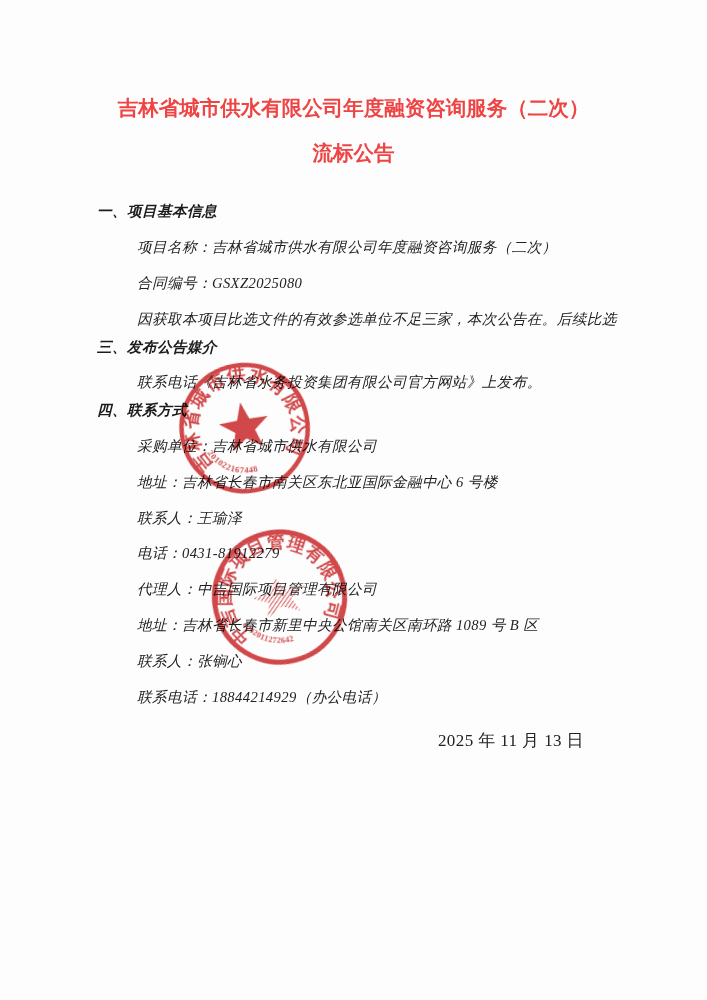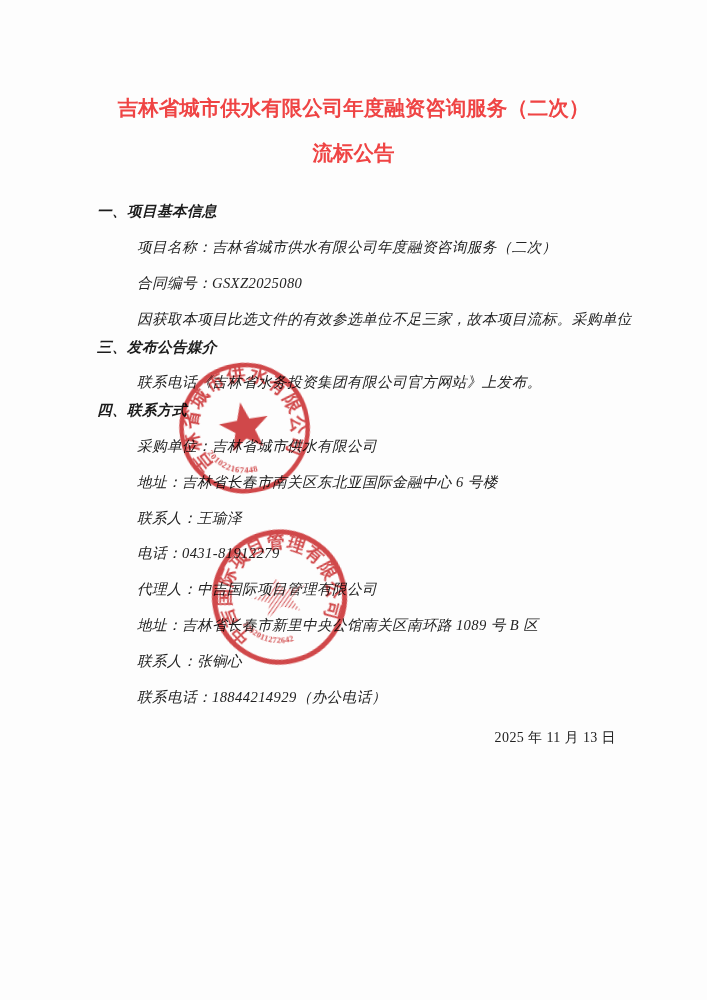--- a/index.html
+++ b/index.html
@@ -17,22 +17,22 @@
     color:#ef4444;
   }
   .doc-body{
     position:absolute;top:198px;left:97px;width:515px;
     font-size:14.6px;
   }
   .line{height:27.8px;display:flex;align-items:center;white-space:nowrap;letter-spacing:0.4px;font-style:italic;}
   .line.indent{padding-left:40px;margin-top:8px;}
   .line.heading{font-weight:bold;color:#1c1c1c;}
   .doc-date{
-    position:absolute;top:729px;right:91px;
-    font-size:14px;letter-spacing:0.4px;
+    position:absolute;top:729px;right:123px;
+    font-size:17px;letter-spacing:0.4px;
   }
   .seal{
     position:absolute;
     mix-blend-mode:multiply;
     opacity:0.93;
     filter:blur(0.35px);
   }
   .seal-1{left:160px;top:343px;transform:rotate(-10deg);}
   .seal-2{left:195px;top:512px;transform:rotate(-14deg);}
   .seal svg text{
@@ -47,21 +47,21 @@
 
   <div class="title-block">
     <div>吉林省城市供水有限公司年度融资咨询服务（二次）</div>
     <div>流标公告</div>
   </div>
 
   <div class="doc-body">
     <div class="line heading">一、项目基本信息</div>
     <div class="line indent">项目名称：吉林省城市供水有限公司年度融资咨询服务（二次）</div>
     <div class="line indent">合同编号：GSXZ2025080</div>
-    <div class="line indent">因获取本项目比选文件的有效参选单位不足三家，故本项目流标。采购单位</div>
+    <div class="line indent">因获取本项目比选文件的有效参选单位不足三家，本次公告在。后续比选</div>
     <div class="line heading">三、发布公告媒介</div>
     <div class="line indent">联系电话《吉林省水务投资集团有限公司官方网站》上发布。</div>
     <div class="line heading">四、联系方式</div>
     <div class="line indent">采购单位：吉林省城市供水有限公司</div>
     <div class="line indent">地址：吉林省长春市南关区东北亚国际金融中心 6 号楼</div>
     <div class="line indent">联系人：王瑜泽</div>
     <div class="line indent">电话：0431-81912279</div>
     <div class="line indent">代理人：中吉国际项目管理有限公司</div>
     <div class="line indent">地址：吉林省长春市新里中央公馆南关区南环路 1089 号 B 区</div>
     <div class="line indent">联系人：张锏心</div>

